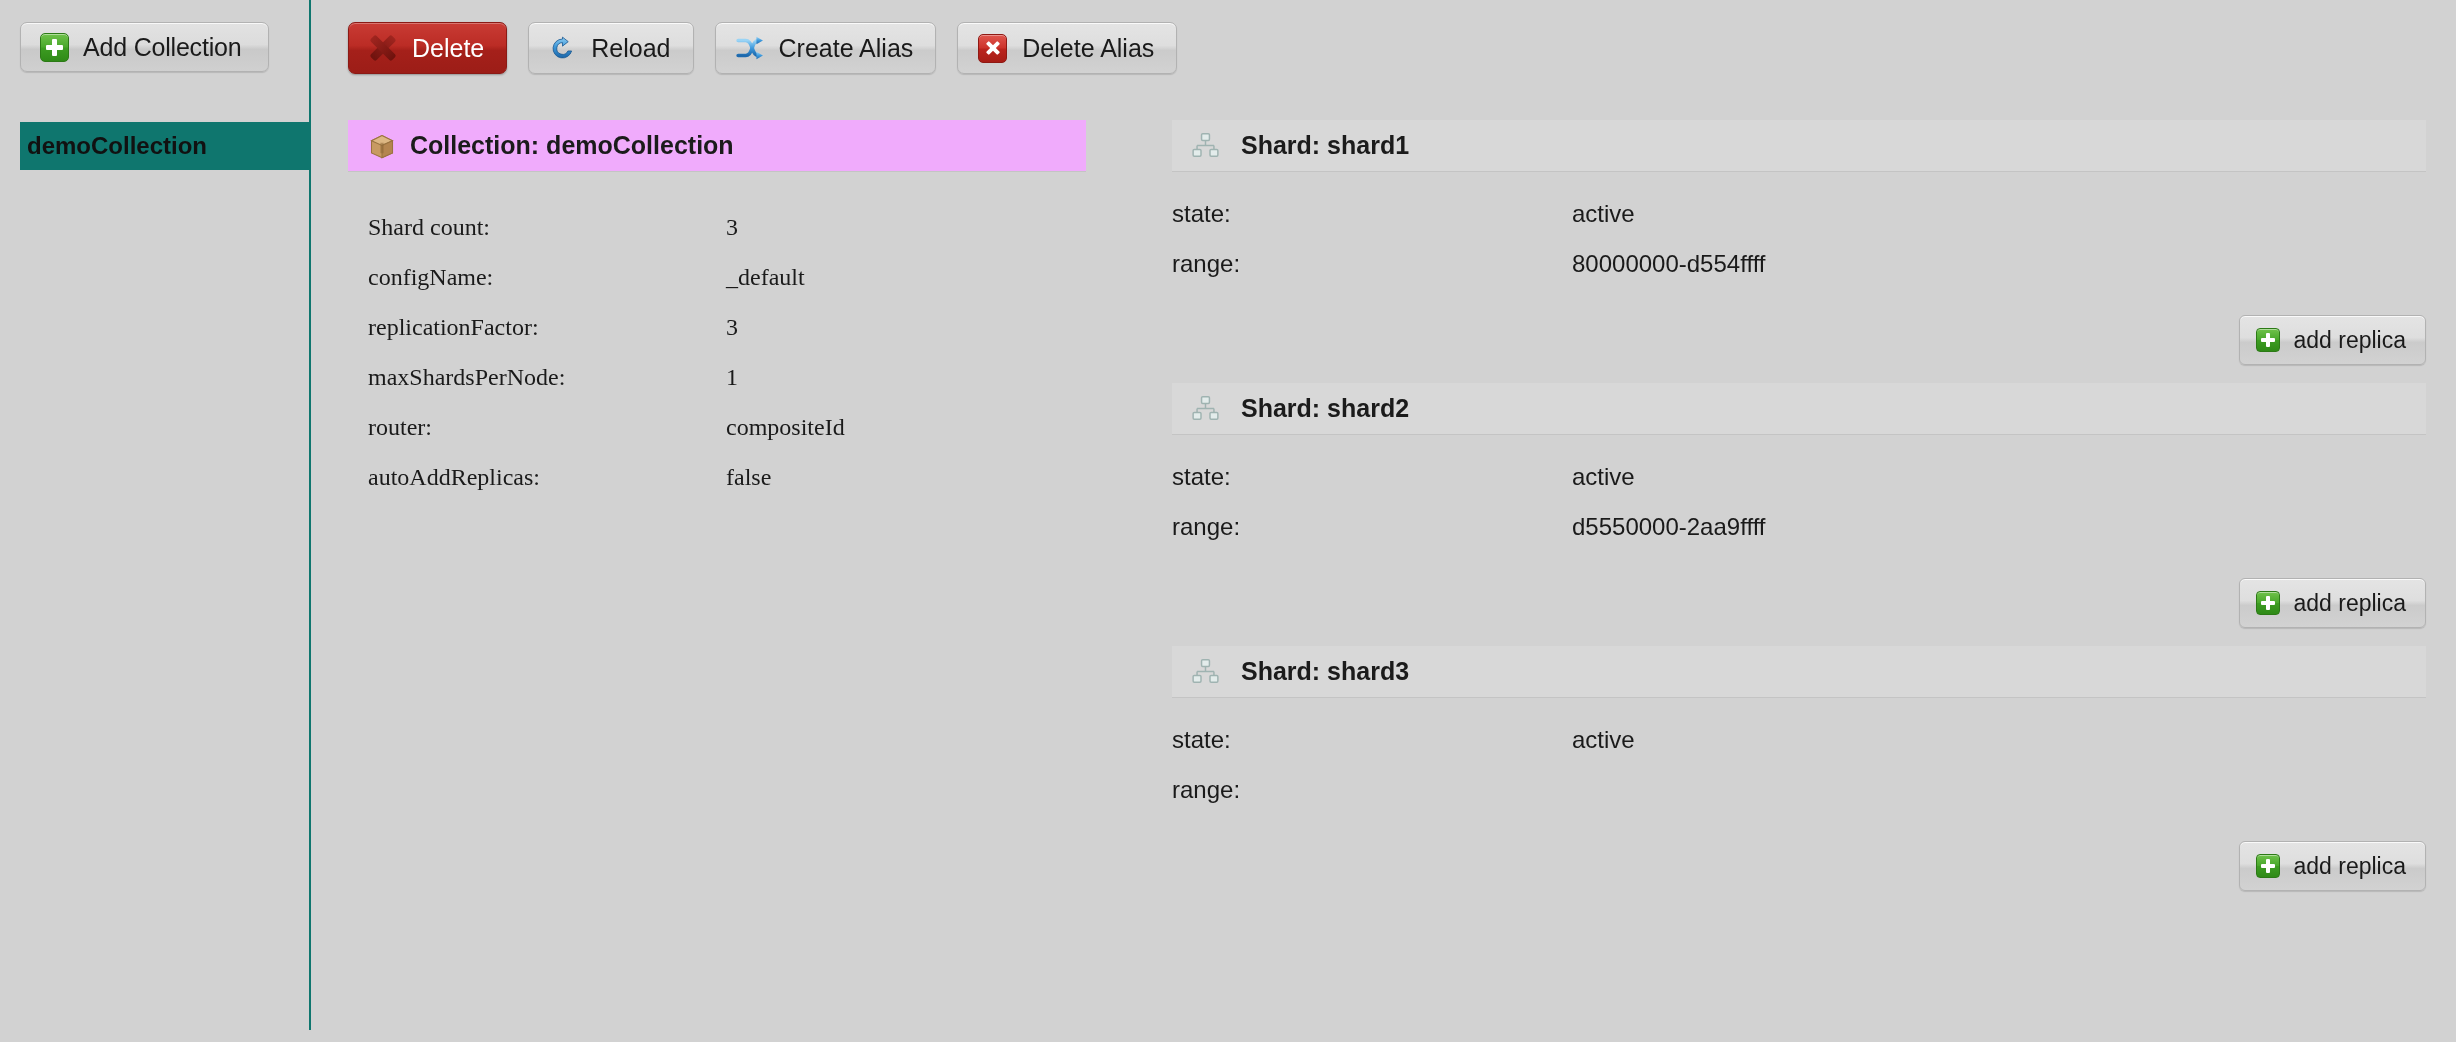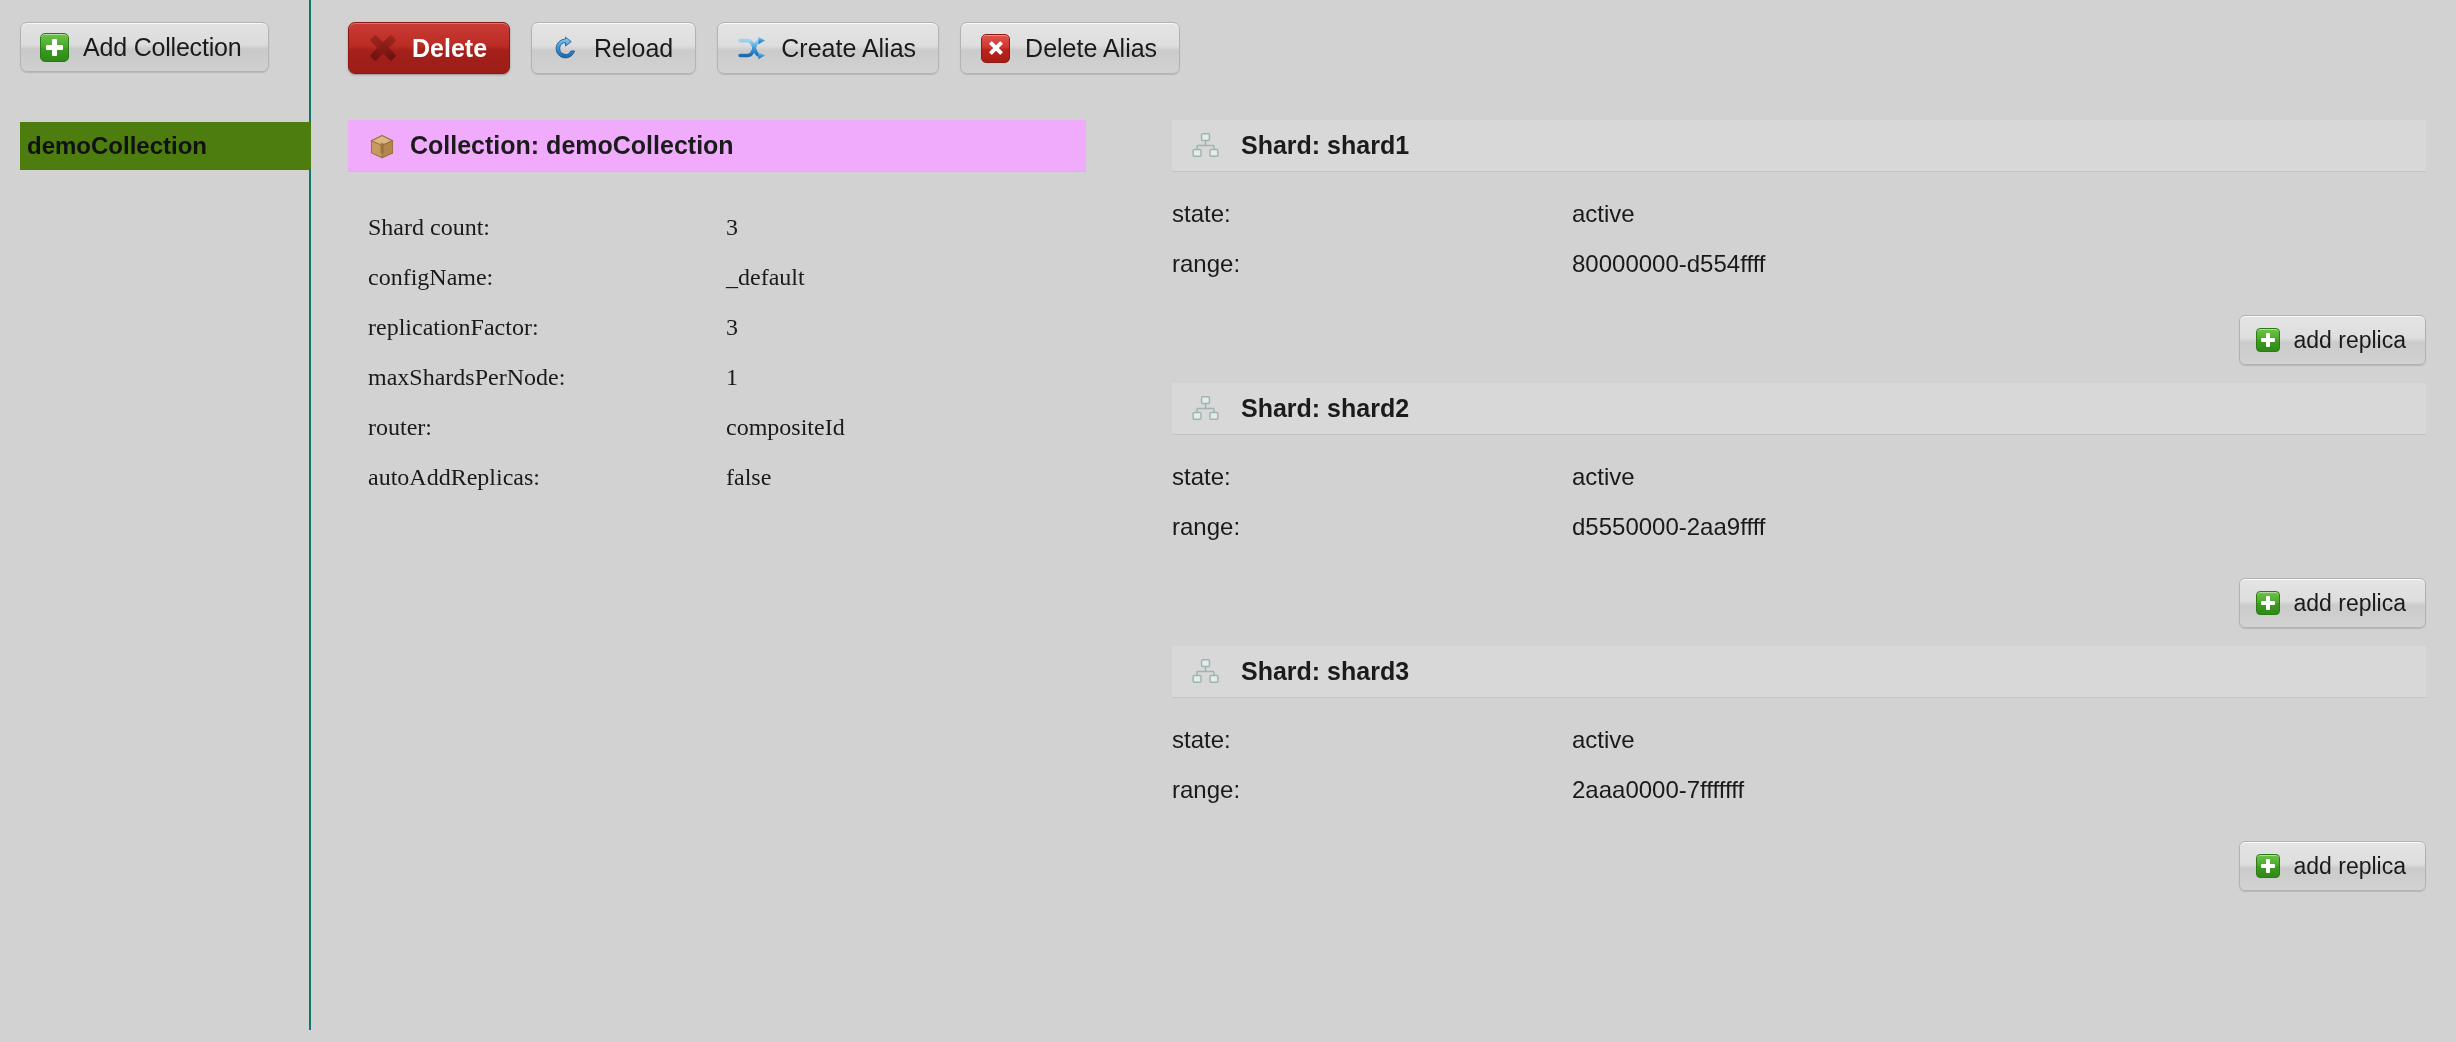--- a/index.html
+++ b/index.html
@@ -89,21 +89,21 @@
     margin: 0 0 0 20px;
     display: flex;
     align-items: center;
     padding-left: 7px;
     font-size: 24px;
     color: #111111;
     cursor: pointer;
     box-sizing: border-box;
   }
   .collection-item.selected {
-    background: #4d7c0f;
+    background: #0f766e;
     font-weight: bold;
   }
 
   
   .toolbar {
     position: absolute;
     left: 348px;
     top: 22px;
     height: 52px;
     display: flex;
@@ -128,21 +128,21 @@
     border: 1px solid #b2b2b2;
     box-shadow: 0 1px 1px rgba(0,0,0,0.13), inset 0 1px 0 rgba(255,255,255,0.8);
     color: #1a1a1a;
   }
 
   .tb-btn.danger {
     background: linear-gradient(to bottom, #c93b34 0%, #bb2c25 45%, #a5201a 55%, #9c1d17 100%);
     border: 1px solid #8b1a15;
     box-shadow: 0 1px 2px rgba(0,0,0,0.3), inset 0 1px 0 rgba(255,255,255,0.3);
     color: #ffffff;
-    font-weight: bold;
+    font-weight: normal;
   }
 
   .tb-btn .tb-label { margin-left: 15px; }
 
   
   .x-dark-icon {
     width: 28px; height: 28px; position: relative; flex: 0 0 auto;
   }
   .x-dark-icon::before, .x-dark-icon::after {
     content: ""; position: absolute; left: 50%; top: 50%;
@@ -469,21 +469,20 @@
         </span>
         <span class="head-label">Shard: shard3</span>
       </div>
       <div class="shard-body">
         <div class="shard-row">
           <span class="shard-key">state:</span>
           <span class="shard-val">active</span>
         </div>
         <div class="shard-row">
           <span class="shard-key">range:</span>
-          <span class="shard-val">2aaa0000-7fffffff</span>
         </div>
         <div class="shard-actions">
           <div class="add-replica-btn">
             <span class="plus-icon small"></span>
             <span class="ar-label">add replica</span>
           </div>
         </div>
       </div>
     </div>
 

